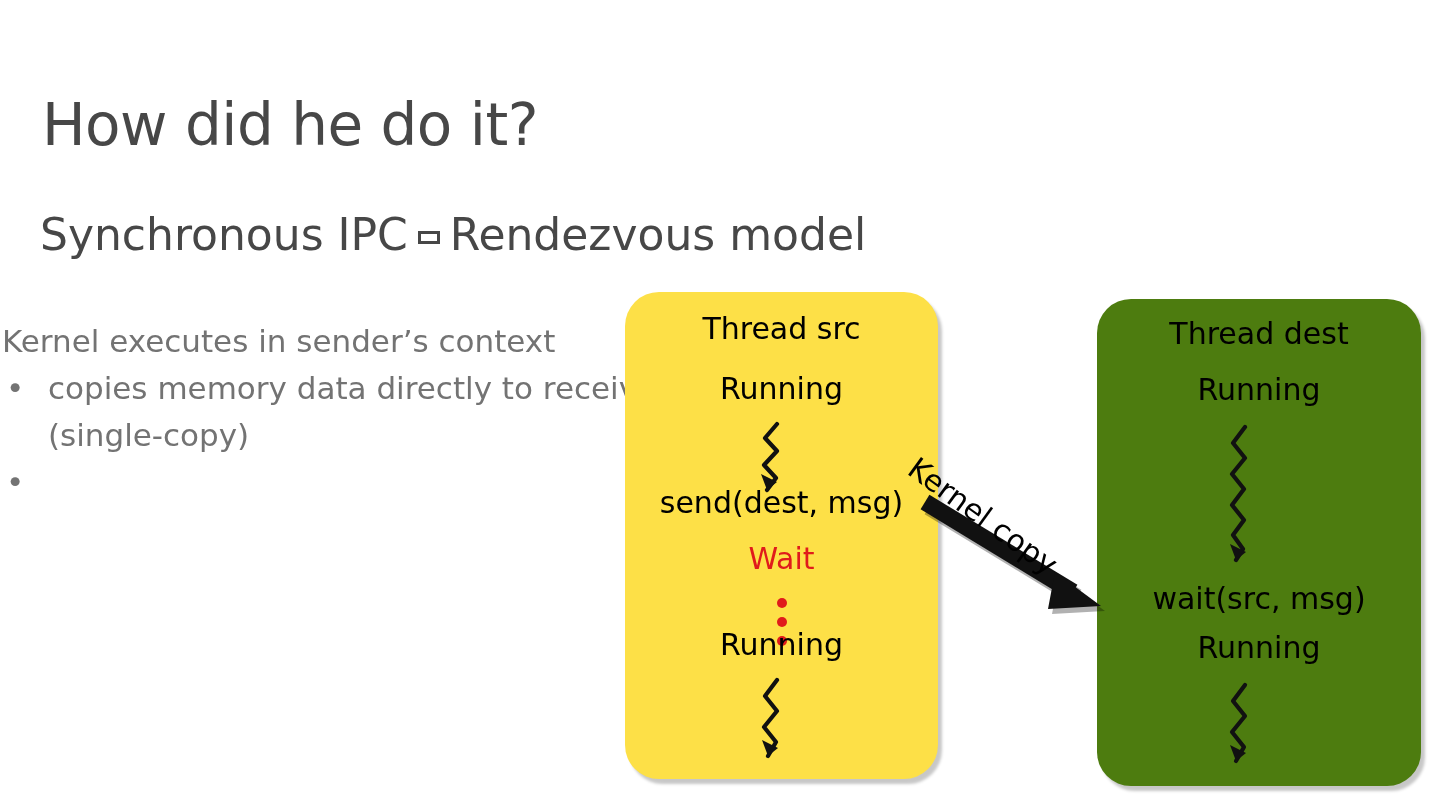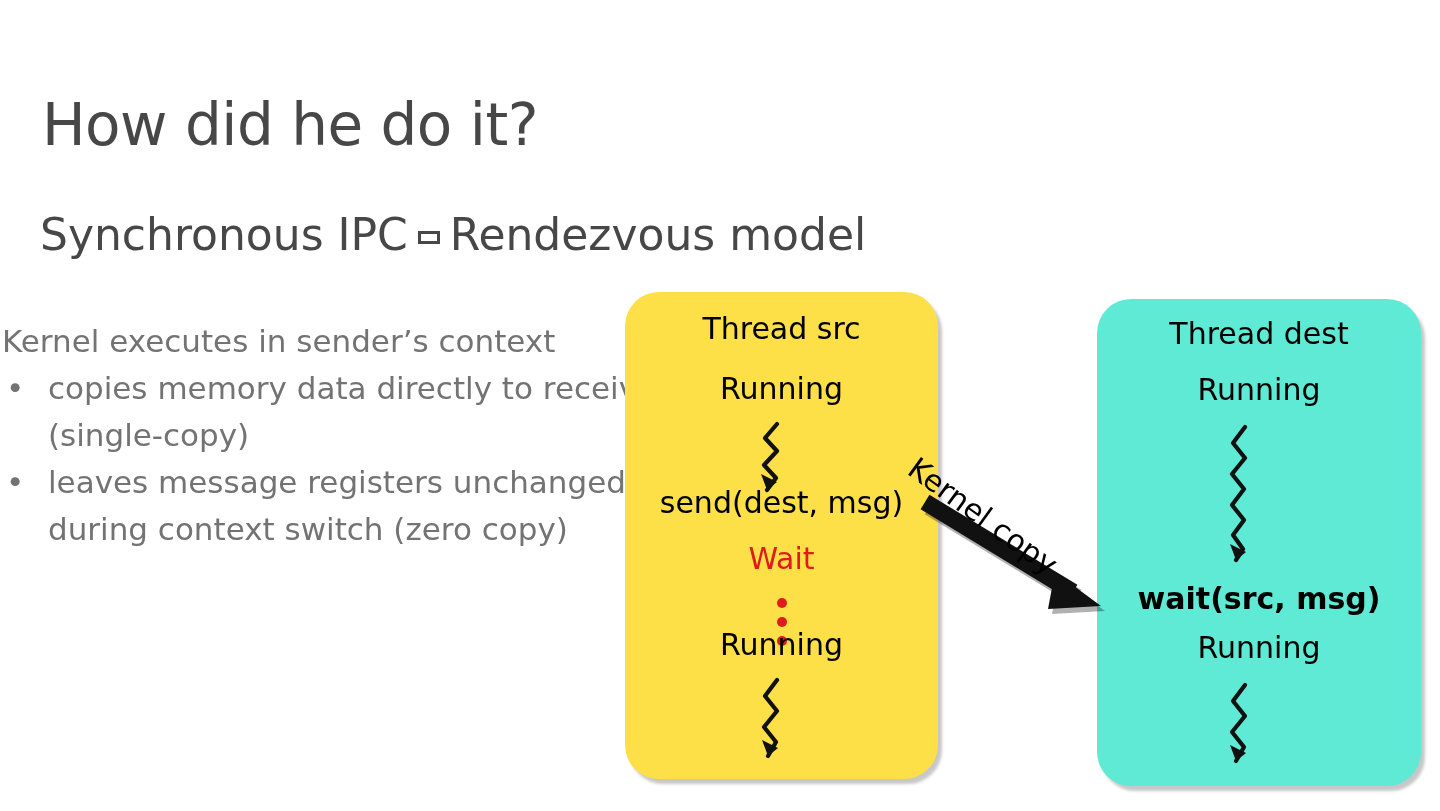--- a/index.html
+++ b/index.html
@@ -117,21 +117,21 @@
   
   #src-title     { top: 22px;  }
   #src-run1      { top: 82px;  }
   #src-send      { top: 196px; }
   #src-wait      { top: 252px; }
   #src-run2      { top: 338px; }
 
   
   #dest-title    { top: 20px;  }
   #dest-run1     { top: 76px;  }
-  #dest-wait     { top: 285px; font-weight: bold; }
+  #dest-wait     { top: 285px; }
   #dest-run2     { top: 334px; }
 
   
   .squiggle {
     position: absolute;
   }
 
   
   #src-dots {
     position: absolute;
@@ -182,21 +182,20 @@
 
   <div id="body-block">
     <p class="lead">Kernel executes in sender’s context</p>
     <ul>
       <li>
         <span class="bullet">•</span>
         <span>copies memory data directly to receiver (single-copy)</span>
       </li>
       <li>
         <span class="bullet">•</span>
-        <span>leaves message registers unchanged during context switch (zero copy)</span>
       </li>
     </ul>
   </div>
 
   <div class="thread-box" id="box-src" style="background:#fde047">
 
     <div class="lbl" id="src-title">Thread src</div>
     <div class="lbl" id="src-run1">Running</div>
 
     <svg class="squiggle" style="left:126px; top:128px;" width="44" height="78" viewBox="0 0 44 78">
@@ -214,21 +213,21 @@
     </div>
 
     <div class="lbl" id="src-run2">Running</div>
 
     <svg class="squiggle" style="left:126px; top:384px;" width="44" height="90" viewBox="0 0 44 90">
       <path d="M26 4 L14 20 L26 35 L13 51 L25 66 L17 80" fill="none" stroke="#111111" stroke-width="4.2" stroke-linecap="round" stroke-linejoin="round"></path>
       <path d="M17 80 L11 64 L27 72 Z" fill="#111111"></path>
     </svg>
   </div>
 
-  <div class="thread-box" id="box-dest" style="background:#5eead4">
+  <div class="thread-box" id="box-dest" style="background:#4d7c0f">
 
     <div class="lbl" id="dest-title">Thread dest</div>
     <div class="lbl" id="dest-run1">Running</div>
 
     <svg class="squiggle" style="left:122px; top:124px;" width="44" height="145" viewBox="0 0 44 145">
       <path d="M26 4 L14 20 L26 35 L13 51 L25 66 L13 82 L25 97 L14 112 L24 126 L17 137" fill="none" stroke="#111111" stroke-width="4.2" stroke-linecap="round" stroke-linejoin="round"></path>
       <path d="M17 137 L11 121 L27 129 Z" fill="#111111"></path>
     </svg>
 
     <div class="lbl" id="dest-wait">wait(src, msg)</div>

